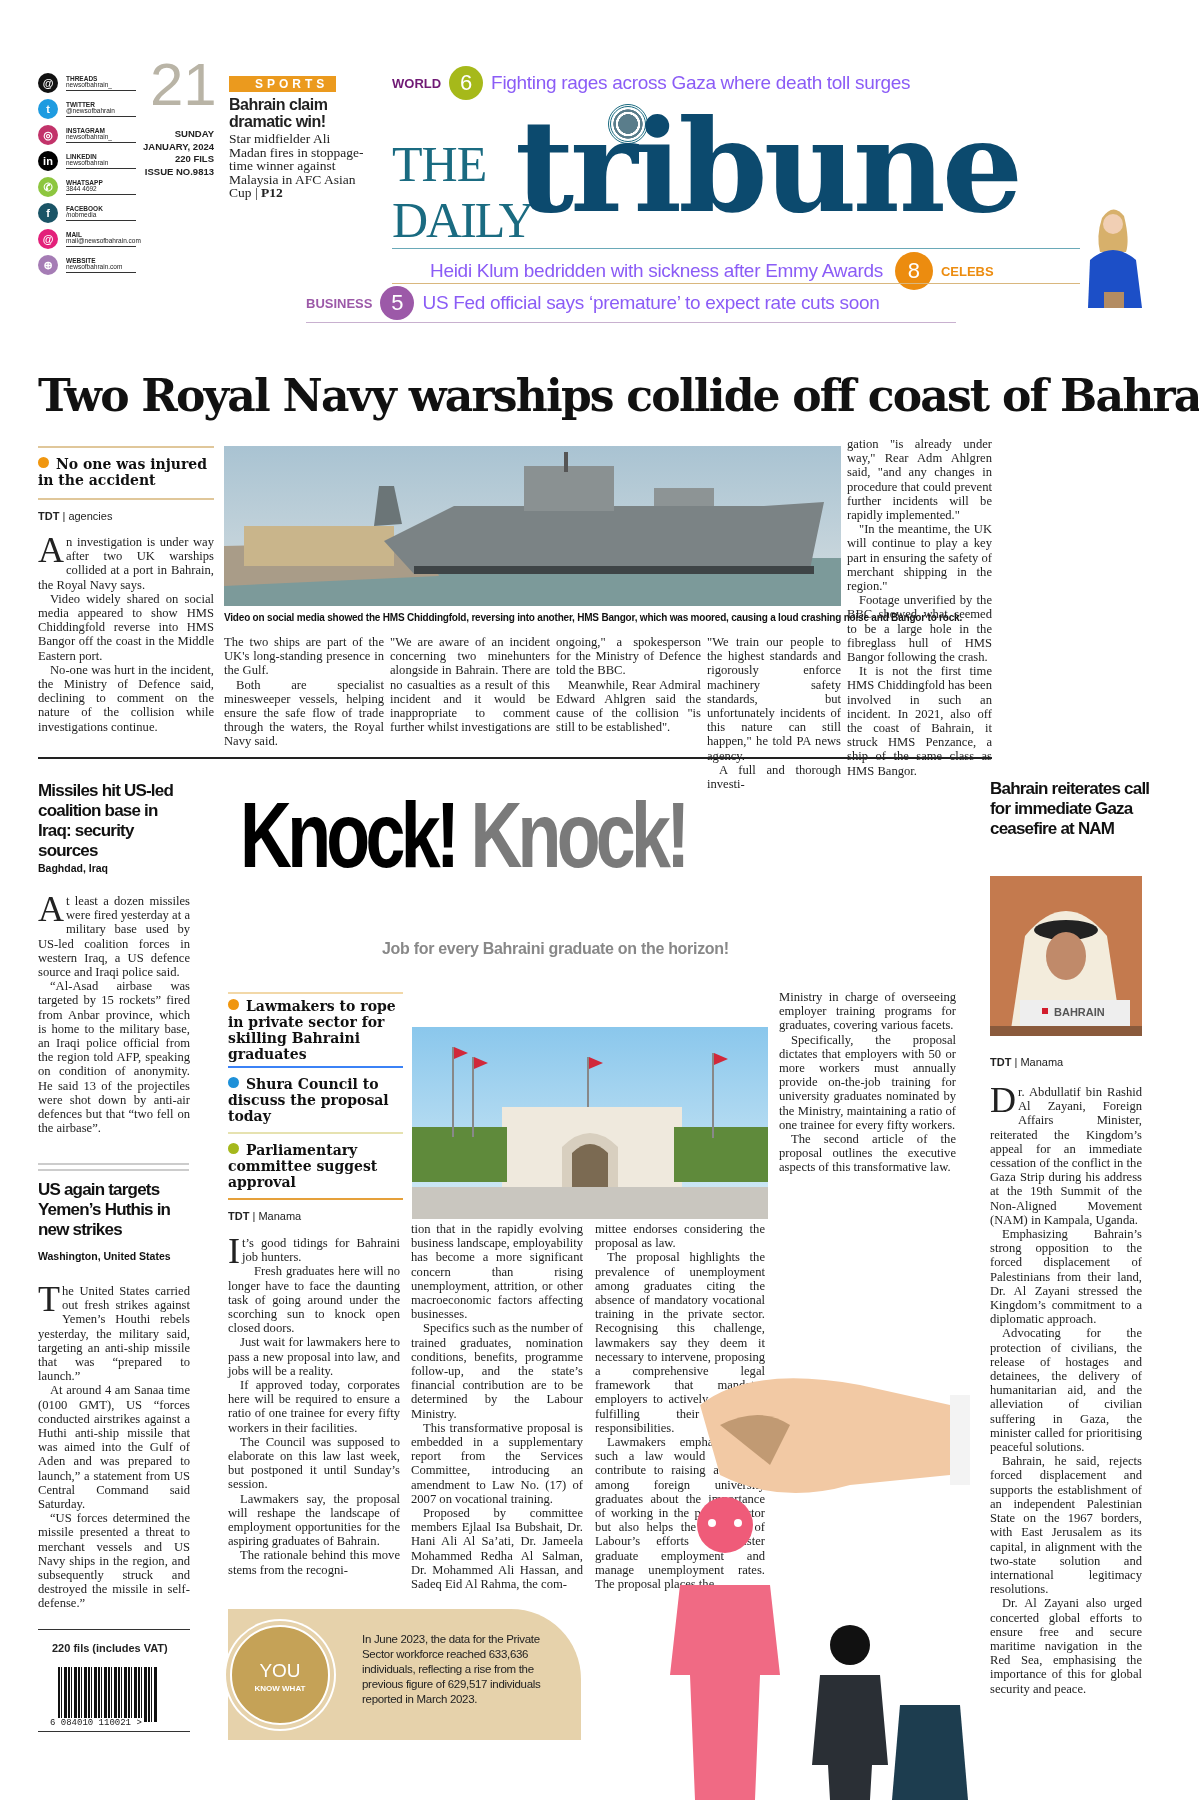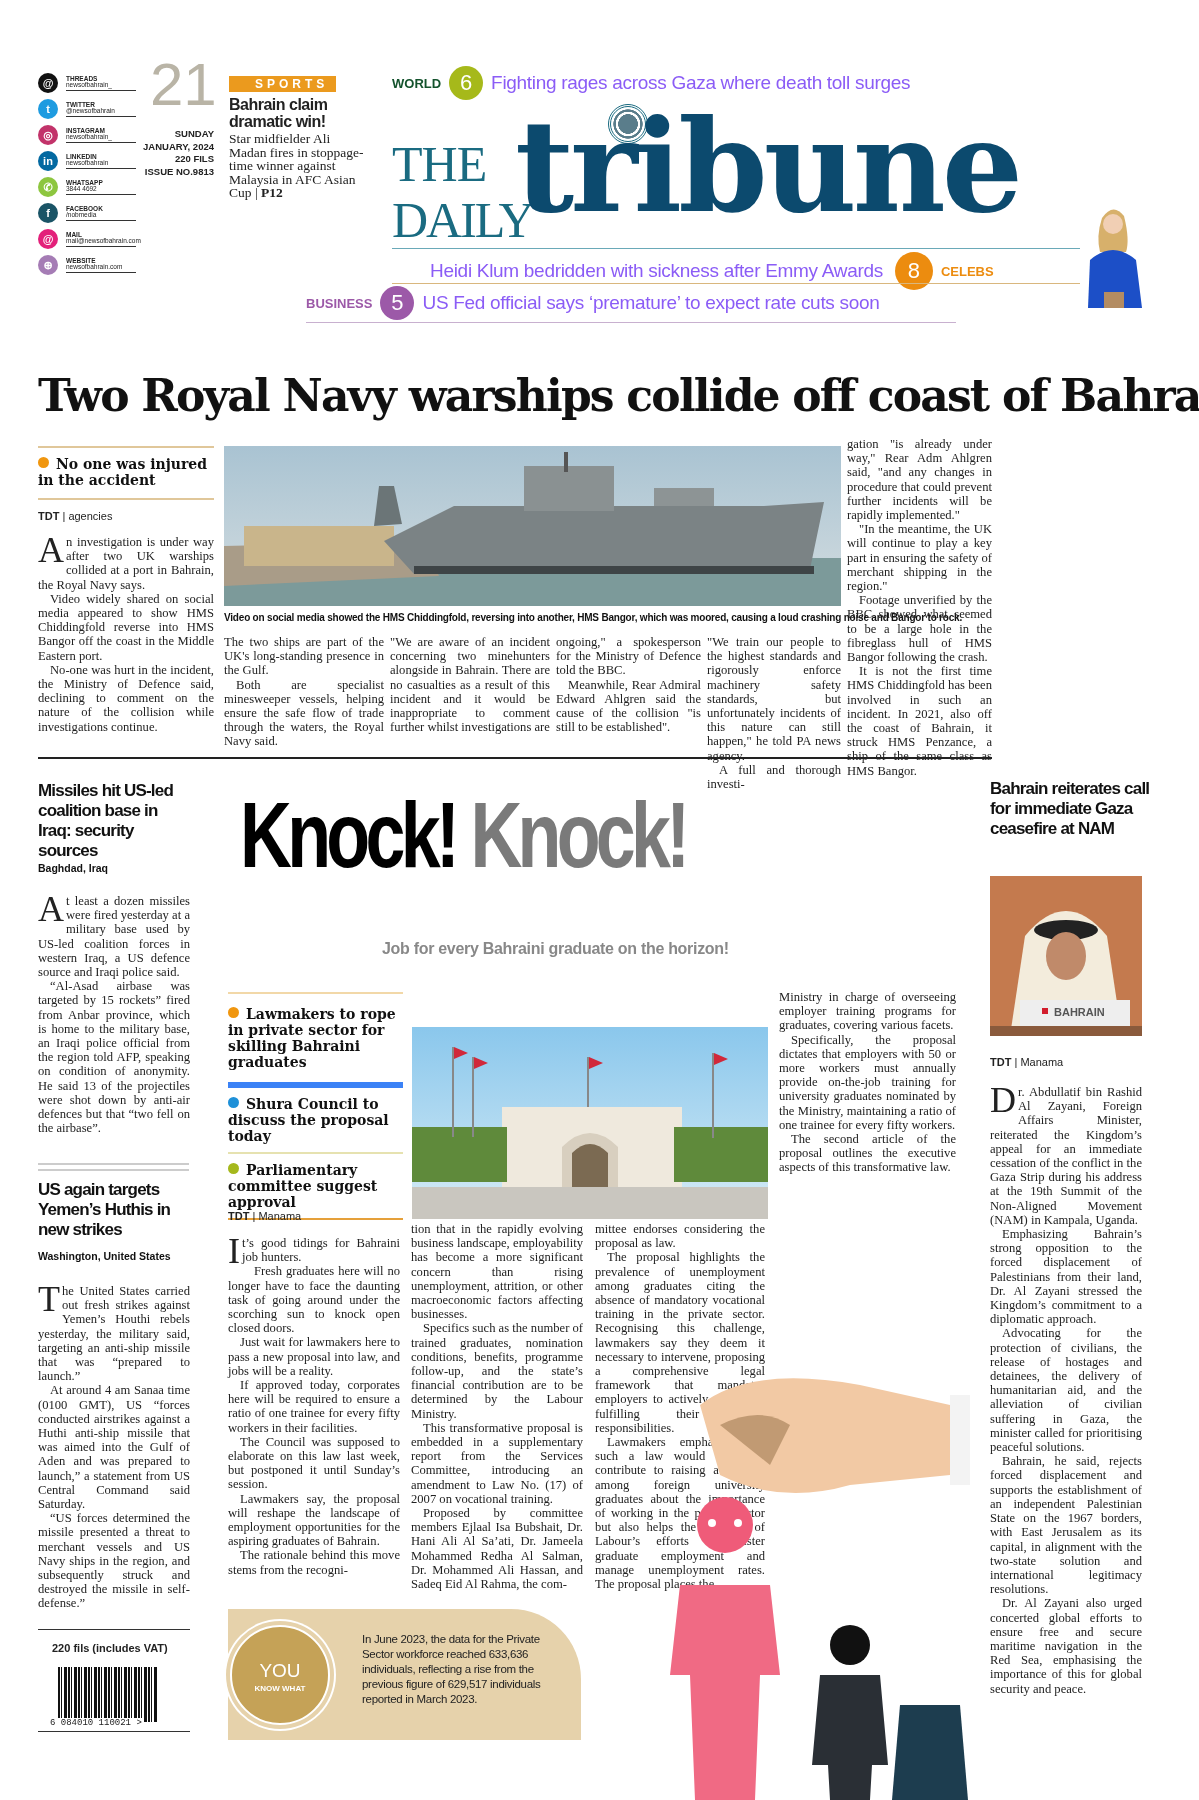--- a/index.html
+++ b/index.html
@@ -66,21 +66,21 @@
       </span>
     </div>
     <div class="soc">
       <span class="ic" style="background:#c2336a">◎</span>
       <span class="tx">
         <span class="nm">INSTAGRAM</span>
         <span class="hd">newsofbahrain_</span>
       </span>
     </div>
     <div class="soc">
-      <span class="ic" style="background:#0369a1">in</span>
+      <span class="ic" style="background:#000000">in</span>
       <span class="tx">
         <span class="nm">LINKEDIN</span>
         <span class="hd">newsofbahrain</span>
       </span>
     </div>
     <div class="soc">
       <span class="ic" style="background:#8dc63f">✆</span>
       <span class="tx">
         <span class="nm">WHATSAPP</span>
         <span class="hd">3844 4692</span>
@@ -115,21 +115,21 @@
   <div>JANUARY, 2024</div>
   <div>220 FILS</div>
   <div>ISSUE NO.9813</div>
 </div>
 
 <div class="abs sports">SPORTS</div>
 <div class="abs sphead" style="width:110px">Bahrain claim dramatic win!</div>
 <div class="abs spbody"><span>Star midfielder Ali Madan fires in stoppage-time winner against Malaysia in AFC Asian Cup |</span> <b>P12</b></div>
 
 <div class="abs teaser" style="left:392px;top:66px">
-  <span class="tlabel" style="color:#14532d">WORLD</span>
+  <span class="tlabel" style="color:#701a75">WORLD</span>
   <span class="tcircle" style="background:#a6b91a;margin:0 8px">6</span>
   <span class="ttext">Fighting rages across Gaza where death toll surges</span>
 </div>
 
 <div class="abs globe"></div>
 <div class="abs the">THE</div>
 <div class="abs daily">DAILY</div>
 <div class="abs tribune">tribune</div>
 <svg class="abs celebimg" viewBox="0 0 66 108">
   <path d="M22 18 Q33 2 44 16 Q50 40 46 52 L20 52 Q16 36 22 18Z" fill="#d7b06b"></path>
@@ -227,21 +227,21 @@
 <div class="abs rule" style="left:38px;top:1629px;width:152px;background:#333;height:1px"></div>
 <div class="abs byline" style="left:52px;top:1642px;font-weight:bold">220 fils (includes VAT)</div>
 <div class="abs" style="left:58px;top:1667px;width:100px;height:55px;background:repeating-linear-gradient(90deg,#111 0 2px,#fff 2px 3px,#111 3px 4px,#fff 4px 6px,#111 6px 9px,#fff 9px 10px)"></div>
 <div class="abs" style="left:48px;top:1718px;font-family:'Liberation Mono',monospace;font-size:9px;background:#fff;padding:0 2px">6 084010 110021 &gt;</div>
 <div class="abs rule" style="left:38px;top:1731px;width:152px;background:#333;height:1px"></div>
 
 <div class="abs knock1" style="left:240px;top:790px"><span>Knock!</span> <span class="knock2">Knock!</span></div>
 <div class="abs sub" style="left:382px;top:940px">Job for every Bahraini graduate on the horizon!</div>
 
 <div class="abs" style="left:228px;top:992px;width:175px">
-  <div style="border-top:2px solid #f2d8a8;border-bottom:6px solid #3b82f6;padding:12px 0">
+  <div style="border-top:2px solid #f2d8a8;border-bottom:2px solid #3b82f6;padding:4px 0">
       <div class="bullet"><span class="dot" style="background:#f0960f"></span><span>Lawmakers to rope in private sector for skilling Bahraini graduates</span></div>
     </div>
   <div style="border-bottom:2px solid #e6e2b0;padding:8px 0">
       <div class="bullet"><span class="dot" style="background:#1e90d8"></span><span>Shura Council to discuss the proposal today</span></div>
     </div>
   <div style="border-bottom:2px solid #e5a03a;padding:8px 0">
       <div class="bullet"><span class="dot" style="background:#a5b81c"></span><span>Parliamentary committee suggest approval</span></div>
     </div>
 </div>
 <div class="abs byline" style="left:228px;top:1210px"><b>TDT</b> | <span>Manama</span></div>

